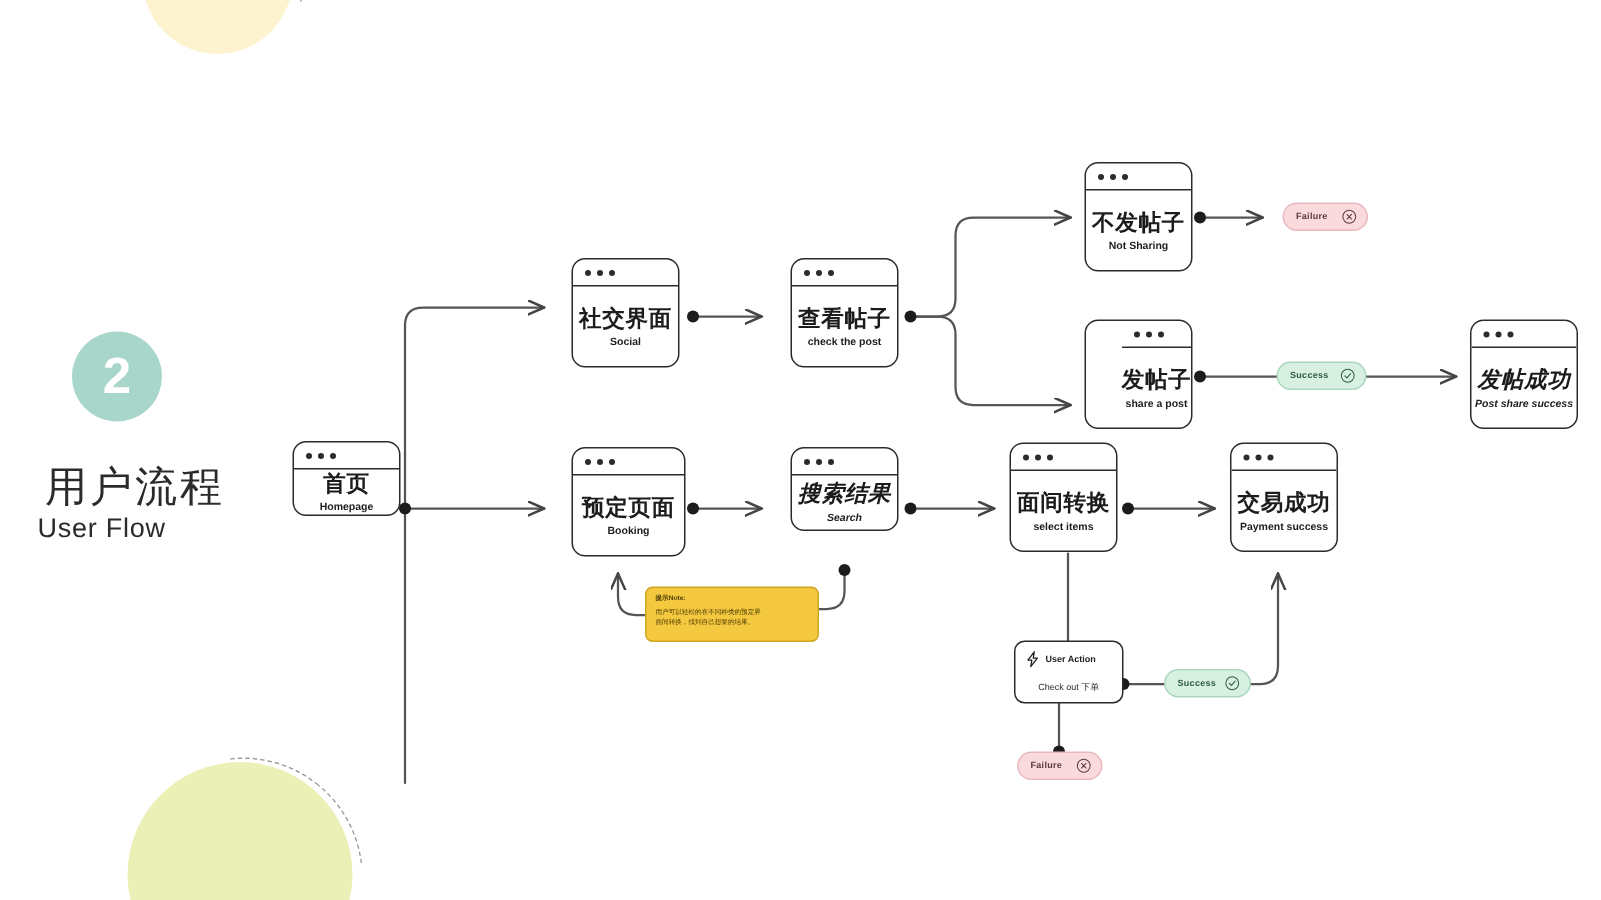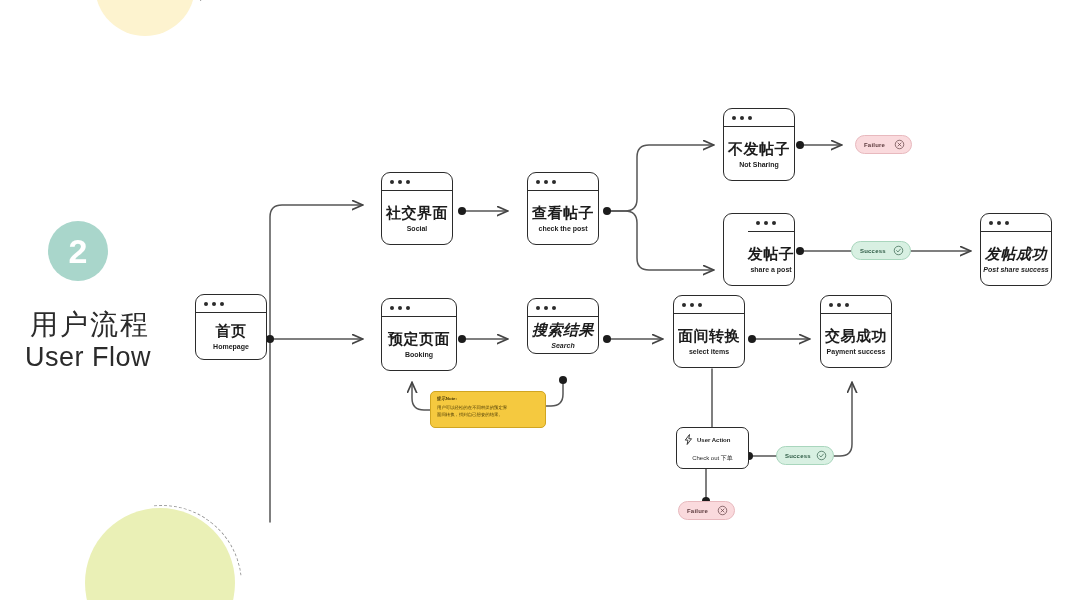--- a/index.html
+++ b/index.html
@@ -18,21 +18,21 @@
   .deco-arc{position:absolute;border-radius:50%;border:1.4px dashed #9a9a9a;
             border-color:#9a9a9a transparent transparent transparent;}
   #arc-top{left:96px;top:-62px;width:104px;height:104px;transform:rotate(56deg);}
   #arc-bottom{left:82px;top:505px;width:158px;height:158px;transform:rotate(38deg);}
 
   
   #badge-2{position:absolute;left:48px;top:221px;width:60px;height:60px;border-radius:50%;
     background:#a9d6cb;color:#fff;font-size:34px;font-weight:700;
     display:flex;align-items:center;justify-content:center;line-height:1;}
   #title-cn{position:absolute;left:30px;top:306px;font-size:28px;letter-spacing:2px;color:#2b2b2b;white-space:nowrap;text-align:right;}
-  #title-en{position:absolute;left:25px;top:342px;font-size:27px;letter-spacing:.5px;color:#2b2b2b;white-space:nowrap;}
+  #title-en{position:absolute;left:25px;top:342px;font-size:18px;letter-spacing:.5px;color:#2b2b2b;white-space:nowrap;}
 
   
   .card{position:absolute;background:#fff;border:1.6px solid #2b2b2b;border-radius:9px;
         box-sizing:border-box;overflow:hidden;}
   .card-bar{height:17px;border-bottom:1.5px solid #2b2b2b;display:flex;align-items:center;padding-left:8px;gap:4px;}
   .dot{width:4px;height:4px;border-radius:50%;background:#2b2b2b;}
   .card-body{height:calc(100% - 17px);display:flex;flex-direction:column;
              align-items:center;justify-content:center;gap:5px;padding:0 4px;box-sizing:border-box;}
   .card-cn{font-size:15px;font-weight:700;color:#1c1c1c;letter-spacing:.5px;line-height:1;white-space:nowrap;}
   .card-en{font-size:7px;font-weight:700;color:#1c1c1c;line-height:1;white-space:nowrap;}
@@ -125,21 +125,21 @@
       <circle cx="800" cy="251" r="4"></circle>
       <circle cx="462" cy="339" r="4"></circle>
       <circle cx="607" cy="339" r="4"></circle>
       <circle cx="752" cy="339" r="4"></circle>
       <circle cx="563" cy="380" r="4"></circle>
       <circle cx="749" cy="456" r="4"></circle>
       <circle cx="706" cy="501" r="4"></circle>
     </g>
   </svg>
 
-  <div class="card" style="left:195px;top:294px;width:72px;height:66px;">
+  <div class="card" style="left:195px;top:294px;width:72px;height:50px;">
     <div class="card-bar">
       <span class="dot"></span>
       <span class="dot"></span>
       <span class="dot"></span>
     </div>
     <div class="card-body">
       <div class="card-cn">首页</div>
       <div class="card-en">Homepage</div>
     </div>
   </div>

